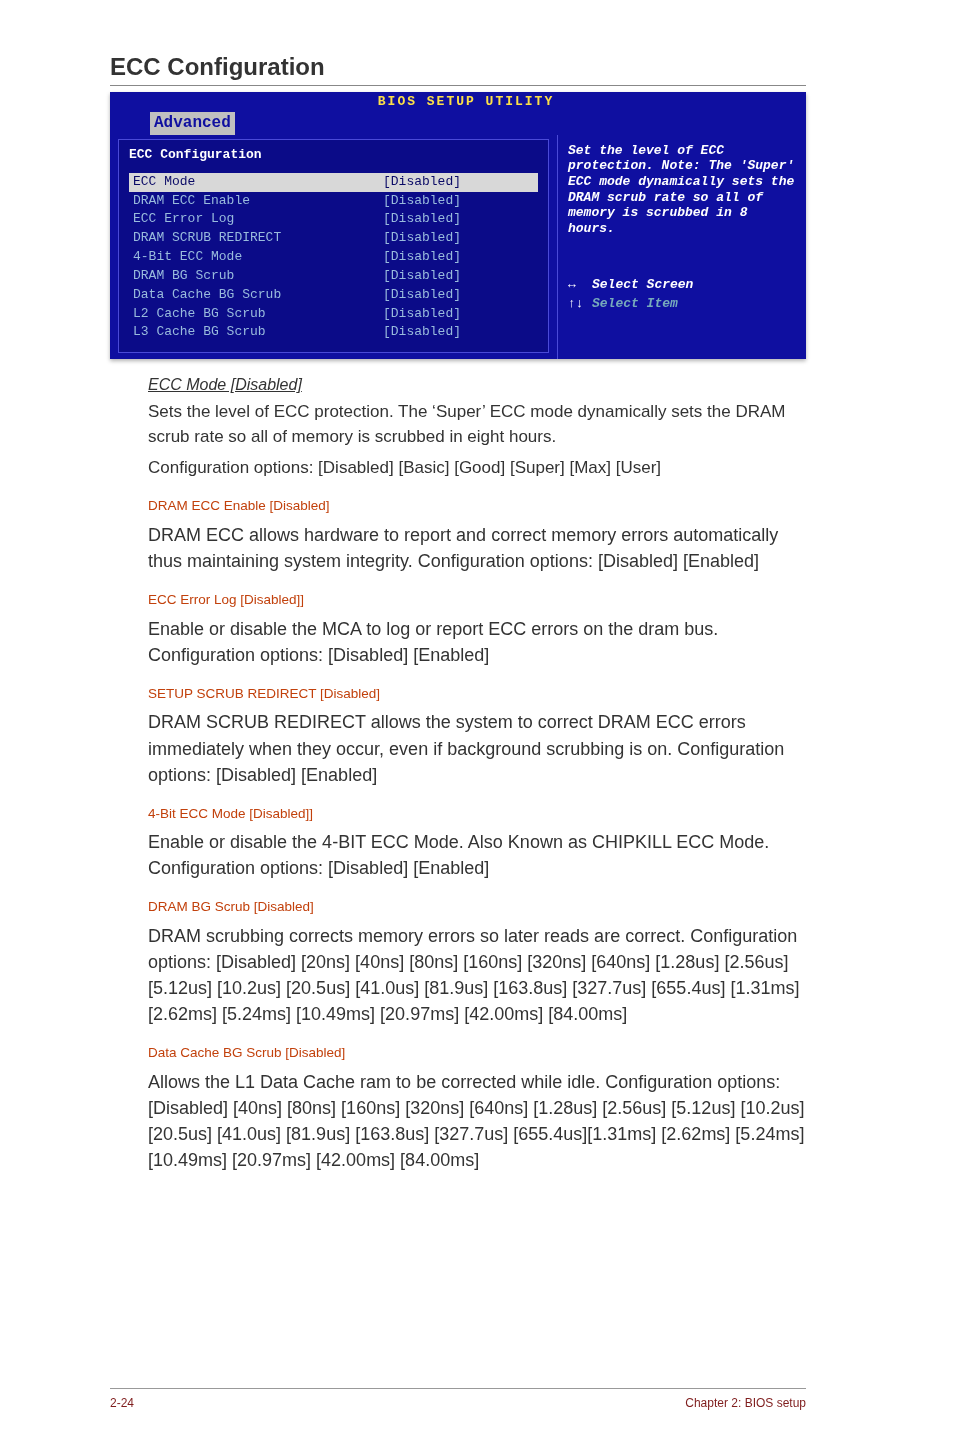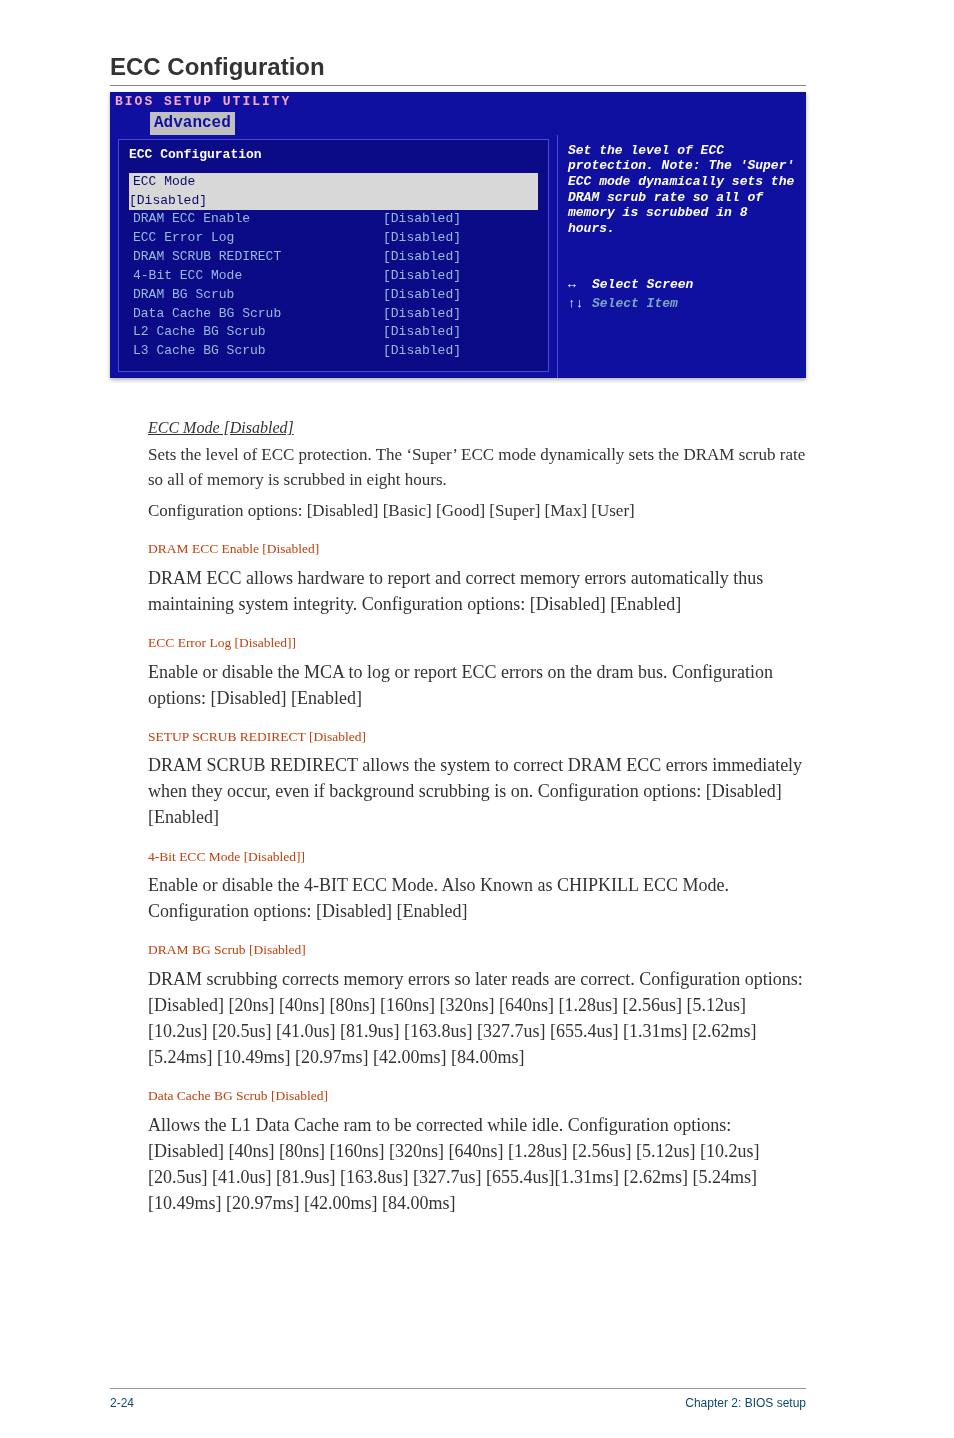--- a/index.html
+++ b/index.html
@@ -31,25 +31,26 @@
   .bios {
     width: 100%;
     background: #0f0fa0;
     color: #fff;
     font-family: "Courier New", monospace;
     font-size: 13px;
     position: relative;
     box-shadow: 0 2px 4px rgba(0,0,0,0.3);
   }
   .bios-header {
-    color: #f9a8d4;
+    text-align: center;
+    color: #fde047;
     font-weight: bold;
     letter-spacing: 2px;
     font-size: 13px;
-    padding: 1px 0 0 5px;
+    padding: 1px 0 0 16px;
   }
   .bios-tabs {
     padding-left: 40px;
     font-size: 16px;
   }
   .bios-tab {
     display: inline-block;
     background: #c0c0c0;
     color: #0f0fa0;
     padding: 0 4px;
@@ -75,21 +76,20 @@
     font-weight: bold;
     margin-bottom: 8px;
   }
   .bios-item {
     display: flex;
     color: #9bd;
   }
   .bios-item.selected {
     background: #d8d8d8;
     color: #0a0a66;
-    flex-direction: column;
   }
   .bios-item .label {
     width: 250px;
     padding-left: 4px;
   }
   .bios-item .value {
     flex: 1;
   }
   .bios-right {
     width: 230px;
@@ -108,24 +108,23 @@
   }
   .bios-legend {
     margin-top: 40px;
   }
   .bios-legend-row {
     color: #fff;
   }
   .bios-legend-row .arrow { color: #fff; display:inline-block; width:24px; }
   .bios-legend-row.sel2 { color: #7ab; }
   .content {
-    padding-top: 38px;
+    padding-top: 14px;
     padding-left: 38px;
     padding-right: 0;
-    font-family: Liberation Serif, serif;
   }
   .item-block { margin-bottom: 16px; }
   .item-title {
     font-style: italic;
     text-decoration: underline;
     color: #333;
     font-size: 16px;
     margin-bottom: 4px;
   }
   .item-desc {
@@ -144,21 +143,21 @@
     margin: 0 0 6px 0;
   }
   .footer {
     position: absolute;
     bottom: 26px;
     left: 110px;
     right: 80px;
     border-top: 1px solid #999;
     padding-top: 6px;
     font-size: 12px;
-    color: #0c4a6e;
+    color: #7f1d1d;
     display: flex;
     justify-content: space-between;
   }
 </style>
 </head>
 <body>
 
 <div class="page">
 
   <h2 class="section-title underline">ECC Configuration</h2>

